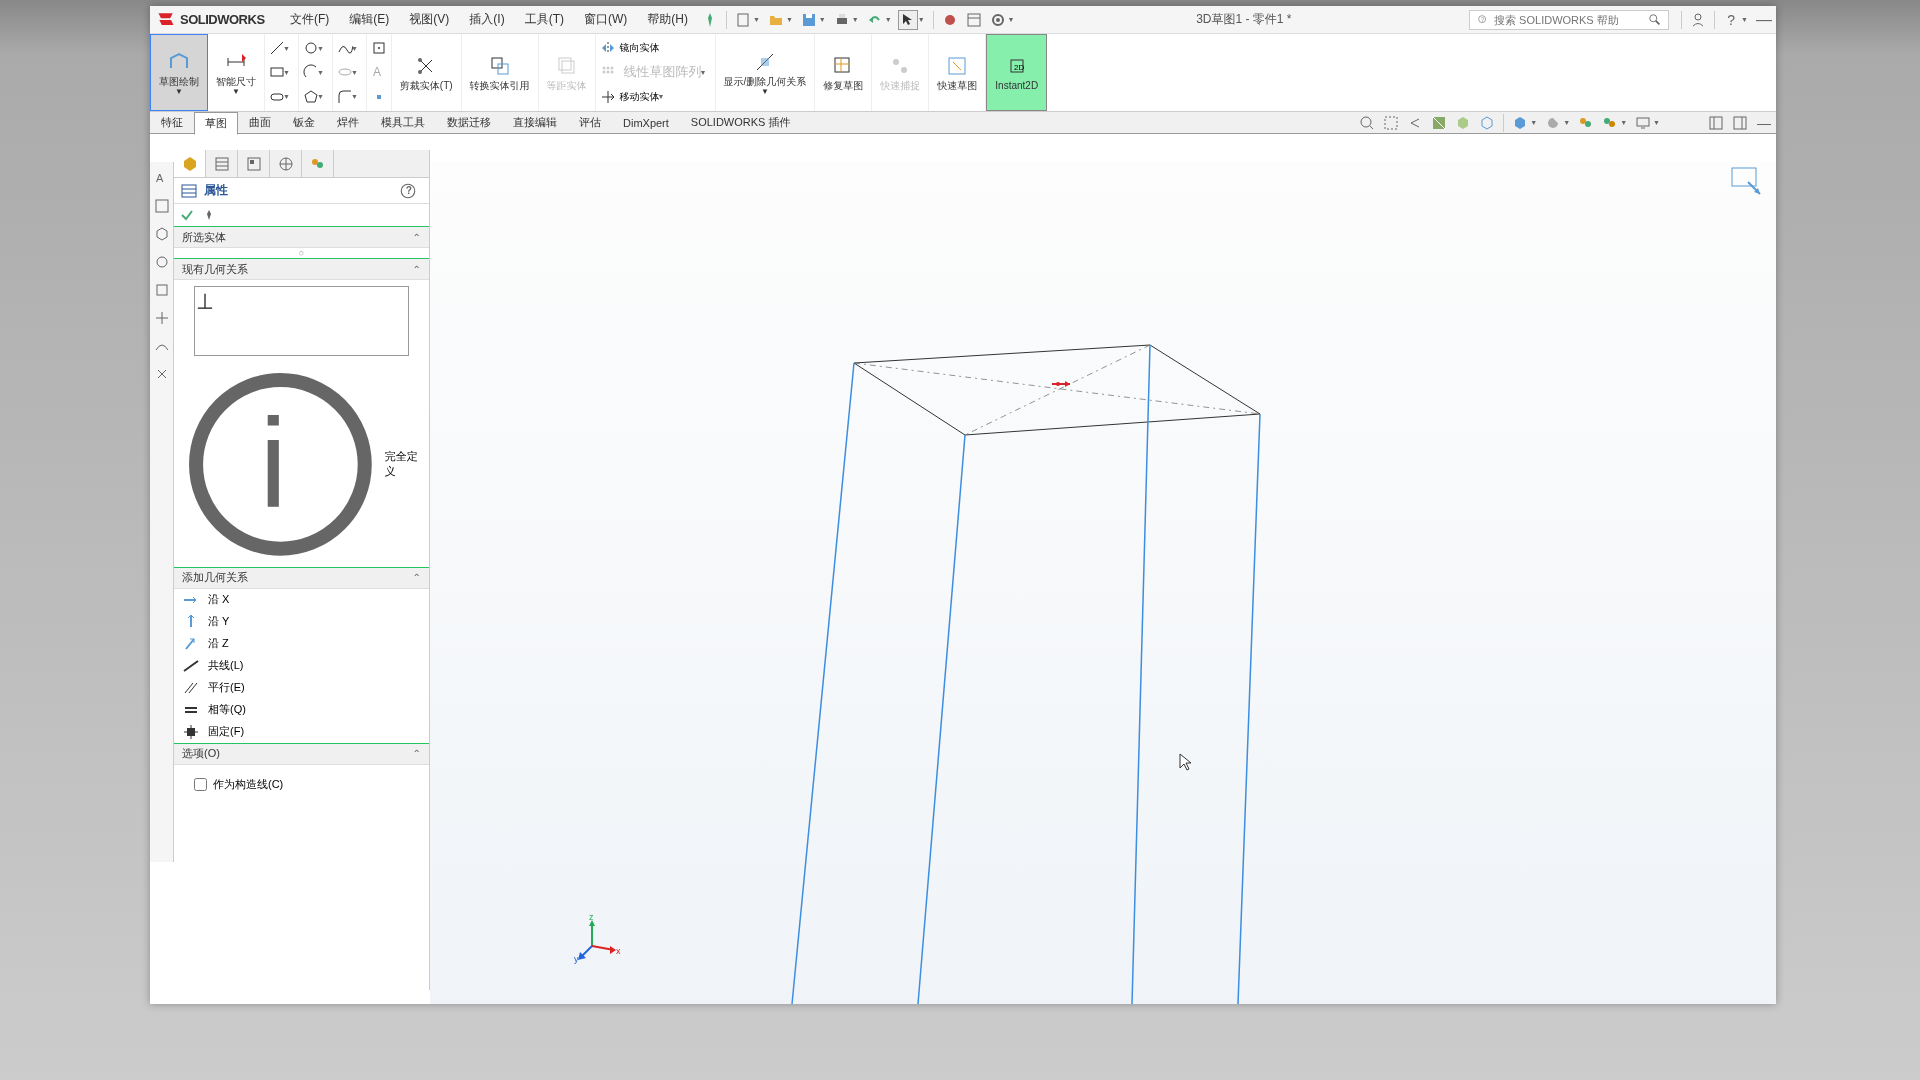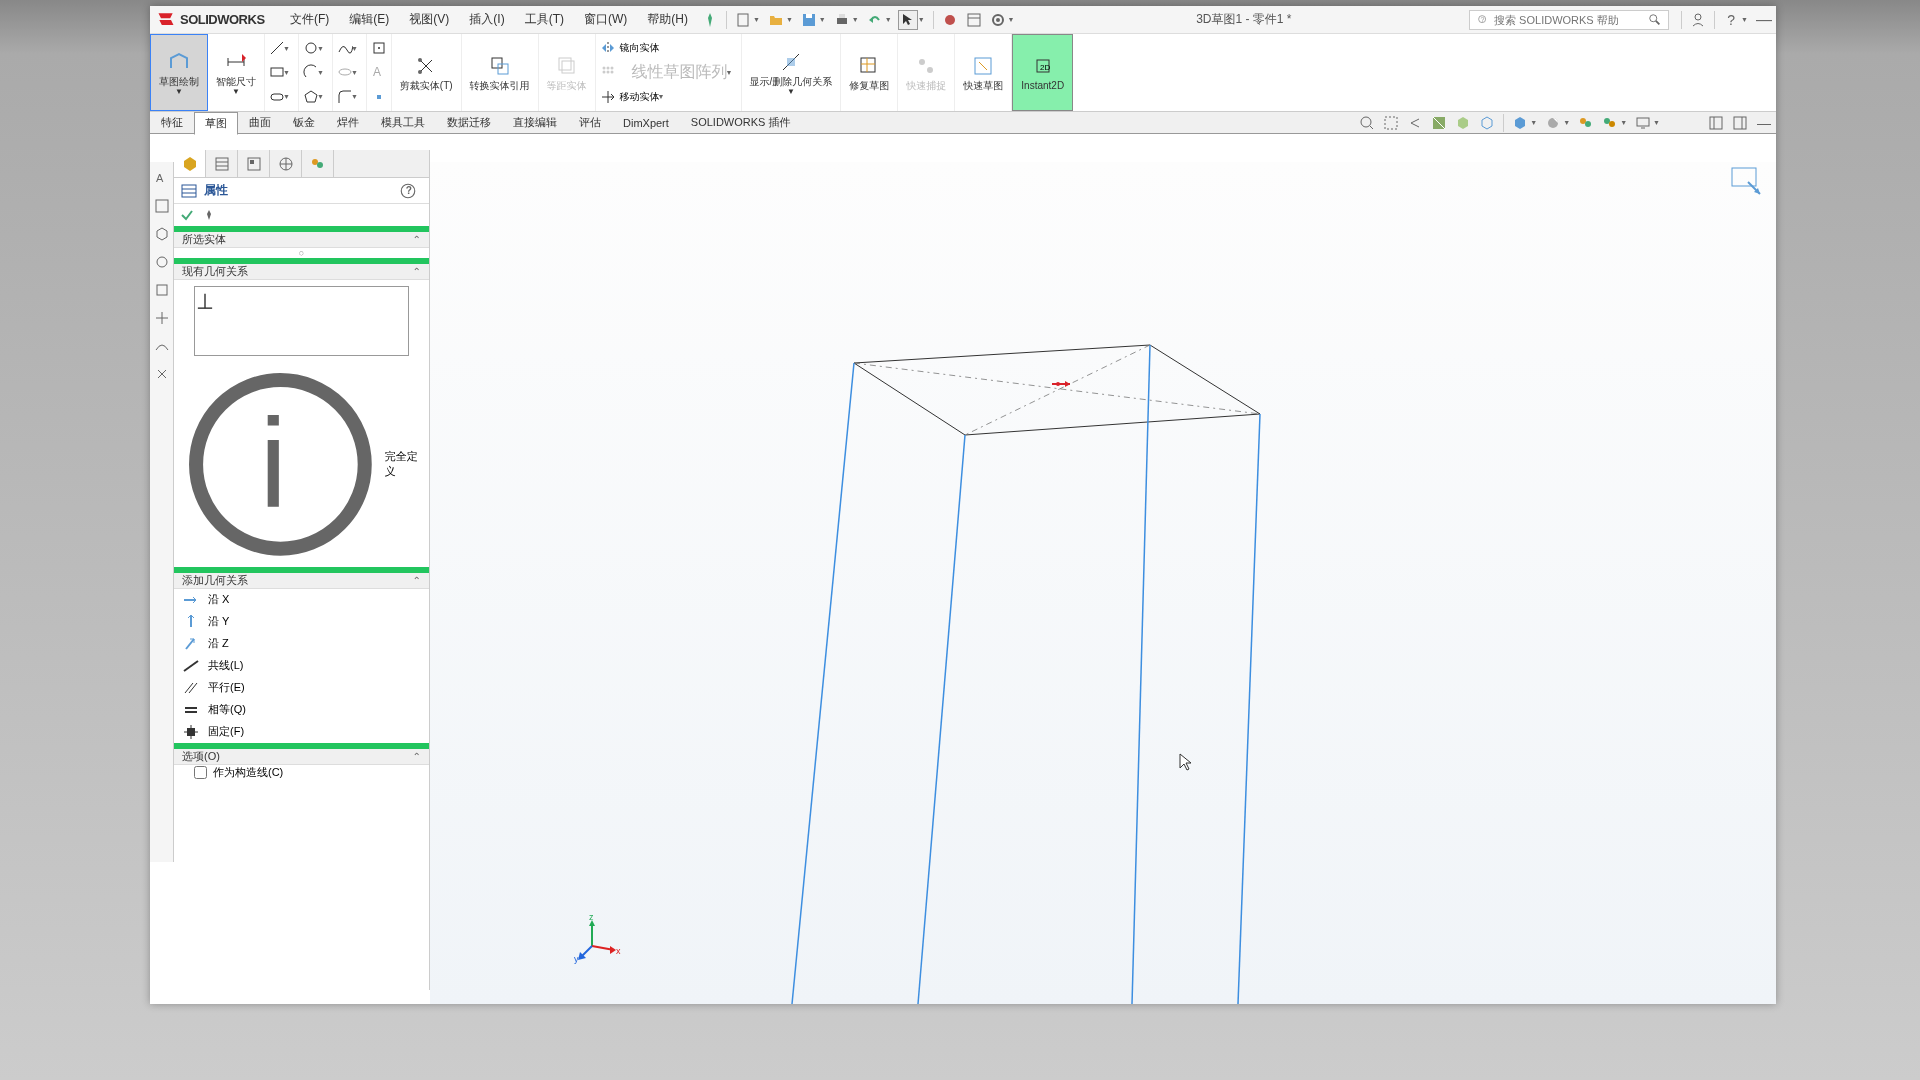--- a/index.html
+++ b/index.html
@@ -34,30 +34,30 @@
 .left-rail svg { width: 16px; height: 16px; }
 .panel { position: absolute; left: 24px; top: 144px; width: 256px; height: 840px; background: #fff; border-right: 1px solid #ccc; }
 .panel-tabs { height: 28px; background: #f0f0f0; border-bottom: 1px solid #ccc; display: flex; }
 .panel-tab { width: 32px; display: flex; align-items: center; justify-content: center; border-right: 1px solid #ccc; }
 .panel-tab.active { background: #fff; }
 .panel-tab svg { width: 18px; height: 18px; }
 .panel-header { height: 26px; display: flex; align-items: center; padding: 0 6px; font-size: 12px; color: #2b5797; font-weight: bold; border-bottom: 1px solid #ddd; }
 .panel-header svg { width: 18px; height: 18px; margin-right: 6px; }
 .ok-cancel { height: 22px; display: flex; align-items: center; padding: 0 6px; gap: 8px; }
 .ok-cancel svg { width: 14px; height: 14px; }
-.section-header { height: 22px; background: #f0f0f0; display: flex; align-items: center; justify-content: space-between; padding: 0 8px; font-size: 11px; color: #333; border-top: 6px solid #22c55e; border-bottom: 1px solid #ddd; }
+.section-header { height: 22px; background: #f0f0f0; display: flex; align-items: center; justify-content: space-between; padding: 0 8px; font-size: 11px; color: #333; border-top: 1px solid #22c55e; border-bottom: 1px solid #ddd; }
 .chevron { font-size: 10px; color: #666; }
 .entity-list { margin: 6px 20px 6px 20px; border: 1px solid #5b9bd5; background: #deebf7; padding: 2px; }
 .entity-item { font-size: 11px; color: #333; padding: 1px 4px; }
 .relations-box { margin: 6px 20px; border: 1px solid #999; height: 70px; background: #fff; display: flex; }
 .relations-icon { width: 20px; display: flex; align-items: flex-start; padding-top: 4px; justify-content: center; }
 .status-row { display: flex; align-items: center; padding: 4px 8px; font-size: 11px; gap: 6px; }
 .relation-option { display: flex; align-items: center; padding: 2px 8px; font-size: 11px; gap: 8px; cursor: pointer; }
 .relation-option svg { width: 18px; height: 18px; }
-.option-row { display: flex; align-items: center; padding: 0 20px; gap: 6px; font-size: 11px; }
+.option-row { display: flex; align-items: center; padding: 12px 20px; gap: 6px; font-size: 11px; }
 .breadcrumb { position: absolute; left: 288px; top: 160px; font-size: 12px; color: #333; display: flex; align-items: center; gap: 4px; }
 .breadcrumb svg { width: 16px; height: 16px; }
 .viewport { position: absolute; left: 280px; top: 156px; right: 0; bottom: 0; background: linear-gradient(to bottom, #fdfdfd 0%, #f0f4f8 100%); }
 .triad { position: absolute; left: 144px; bottom: 36px; }
 .cursor { position: absolute; left: 748px; top: 590px; font-size: 14px; pointer-events: none; }
 .sep { width: 1px; height: 18px; background: #ccc; margin: 0 4px; }
 </style>
 </head>
 <body>
 
@@ -294,21 +294,21 @@
         </div>
       <div class="ribbon-row disabled">
           <svg viewBox="0 0 16 16">
             <circle cx="4" cy="4" r="1.5" fill="#ccc"></circle>
             <circle cx="8" cy="4" r="1.5" fill="#ccc"></circle>
             <circle cx="12" cy="4" r="1.5" fill="#ccc"></circle>
             <circle cx="4" cy="8" r="1.5" fill="#ccc"></circle>
             <circle cx="8" cy="8" r="1.5" fill="#ccc"></circle>
             <circle cx="12" cy="8" r="1.5" fill="#ccc"></circle>
           </svg>
-          <span style="font-size:16px;margin-left:16px;color:#bbb">线性草图阵列</span>
+          <span style="font-size:13px;margin-left:8px;color:#bbb">线性草图阵列</span>
           <span class="dropdown-arrow">▼</span>
         </div>
       <div class="ribbon-row">
           <svg viewBox="0 0 16 16">
             <path d="M2 8 L14 8 M8 2 L8 14" stroke="#333"></path>
             <path d="M14 8 L11 5 M14 8 L11 11" stroke="#333"></path>
           </svg>
           <span style="font-size:10px;margin-left:4px">移动实体</span>
           <span class="dropdown-arrow">▼</span>
         </div>

